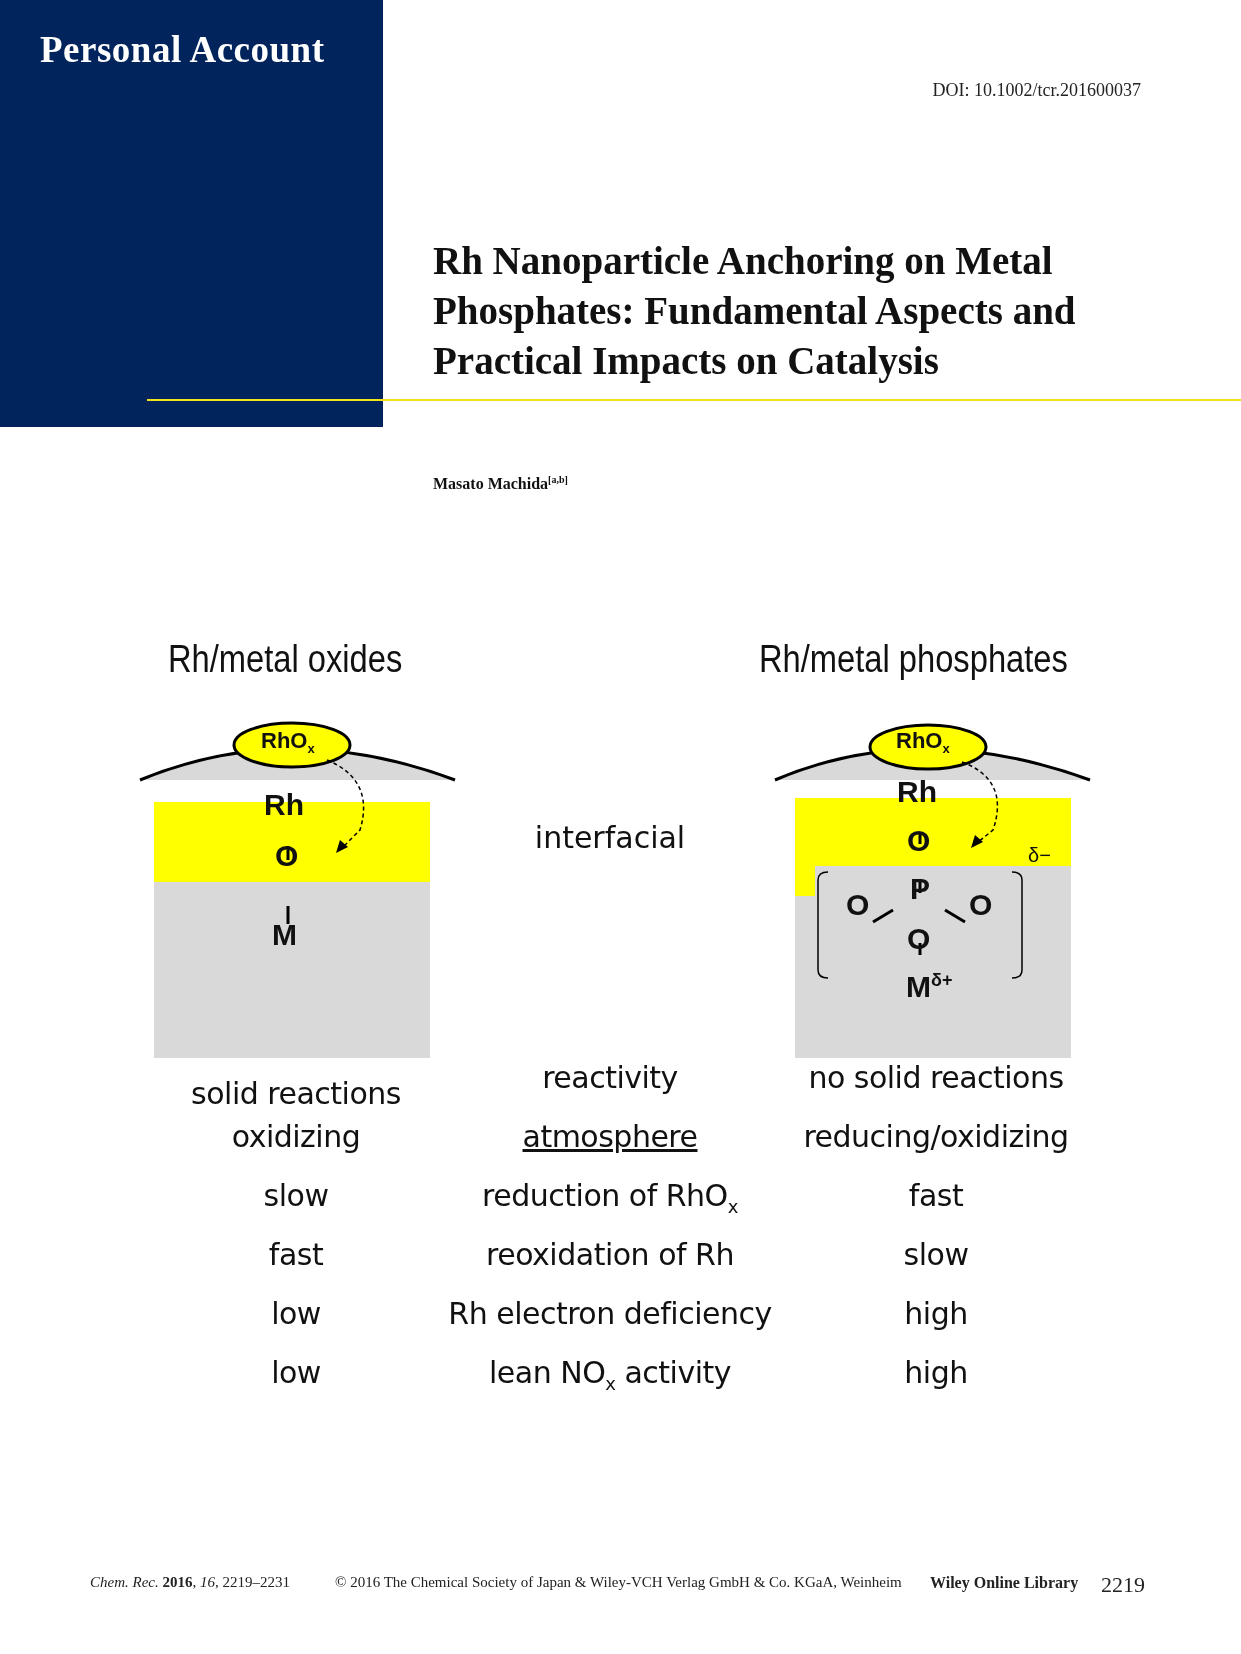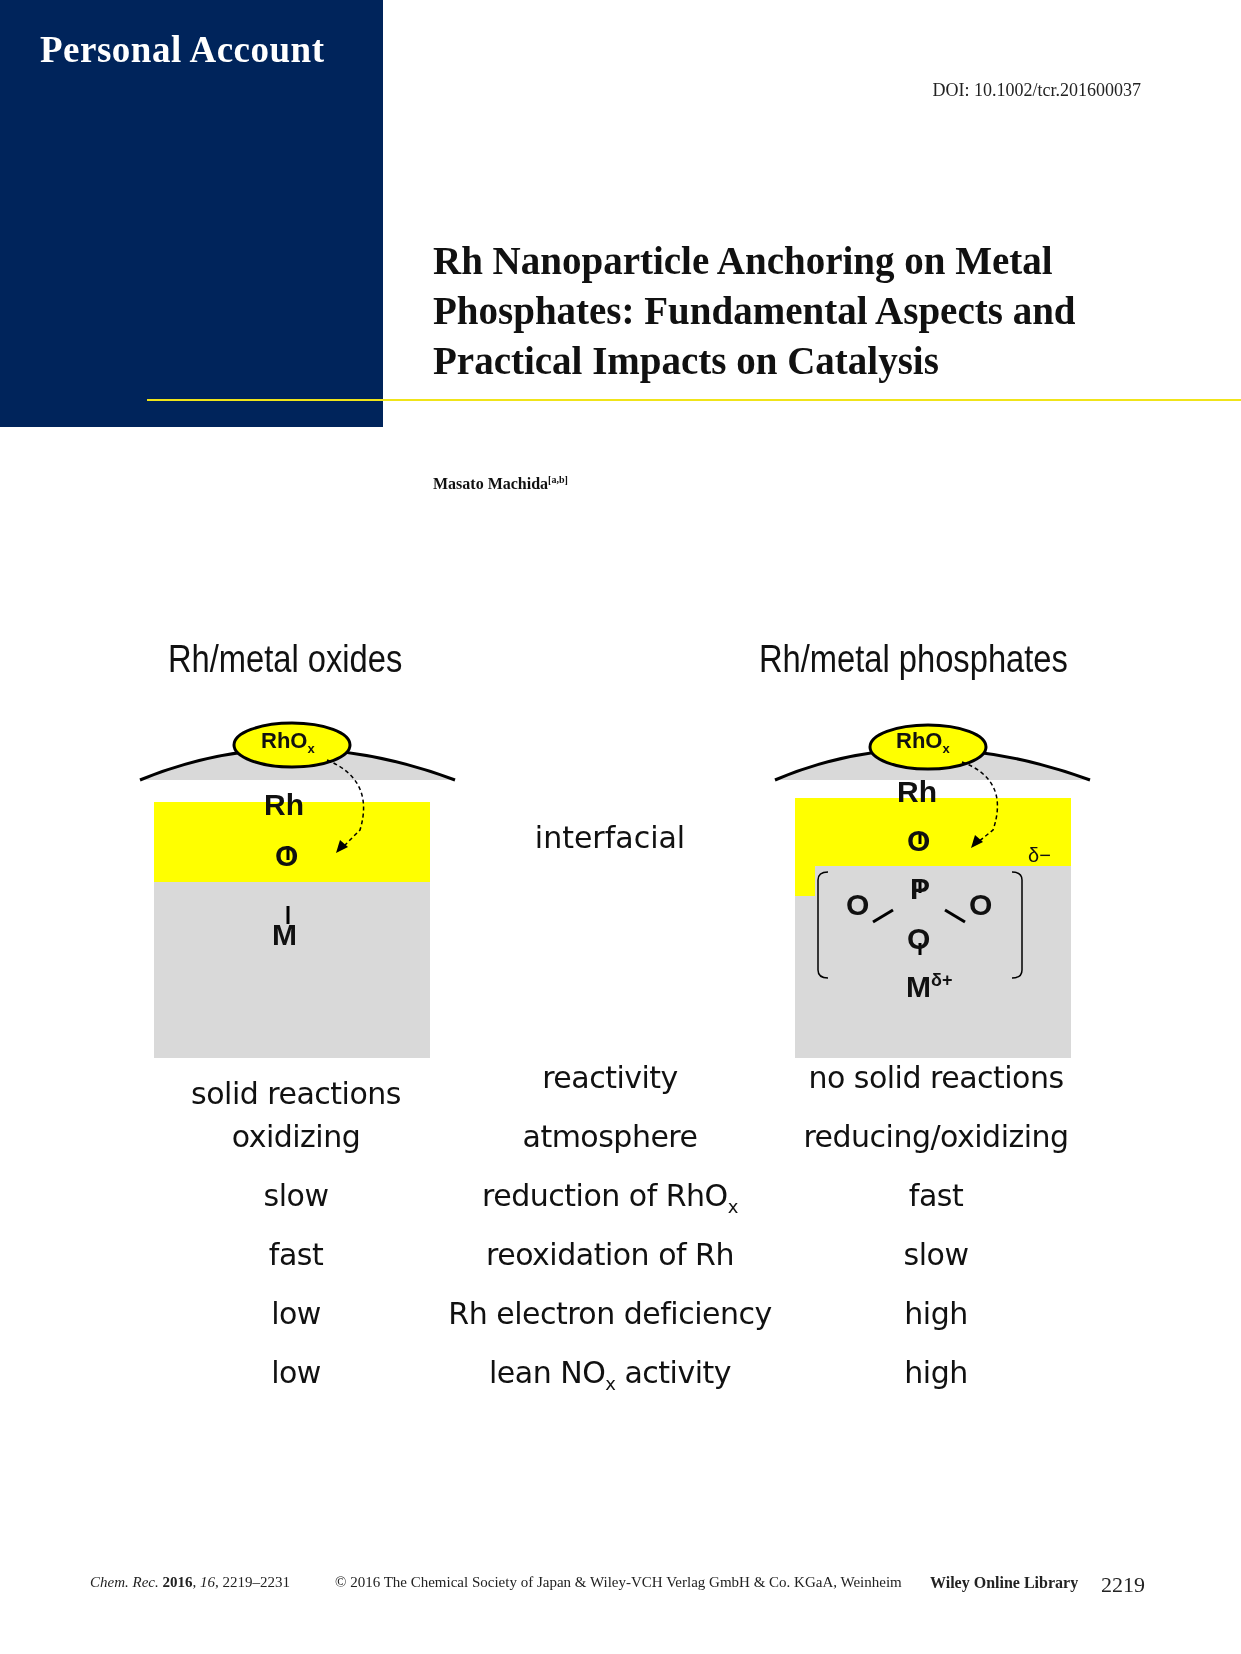--- a/index.html
+++ b/index.html
@@ -138,21 +138,21 @@
   </div>
 
   <div>
     <div>
       <div class="table-cell" style="left:126px; top:440px;margin-top:16px;">solid reactions</div>
       <div class="table-cell" style="left:440px; top:440px;">reactivity</div>
       <div class="table-cell" style="left:766px; top:440px;">no solid reactions</div>
     </div>
     <div>
       <div class="table-cell" style="left:126px; top:499px;">oxidizing</div>
-      <div class="table-cell" style="left:440px; top:499px;">atmosphere</div>
+      <div class="table-cell" style="left:440px; top:499px;text-decoration:underline;">atmosphere</div>
       <div class="table-cell" style="left:766px; top:499px;">reducing/oxidizing</div>
     </div>
     <div>
       <div class="table-cell" style="left:126px; top:558px;">slow</div>
       <div class="table-cell" style="left:440px; top:558px;"><span>reduction of RhO</span><sub>x</sub></div>
       <div class="table-cell" style="left:766px; top:558px;">fast</div>
     </div>
     <div>
       <div class="table-cell" style="left:126px; top:617px;">fast</div>
       <div class="table-cell" style="left:440px; top:617px;">reoxidation of Rh</div>

